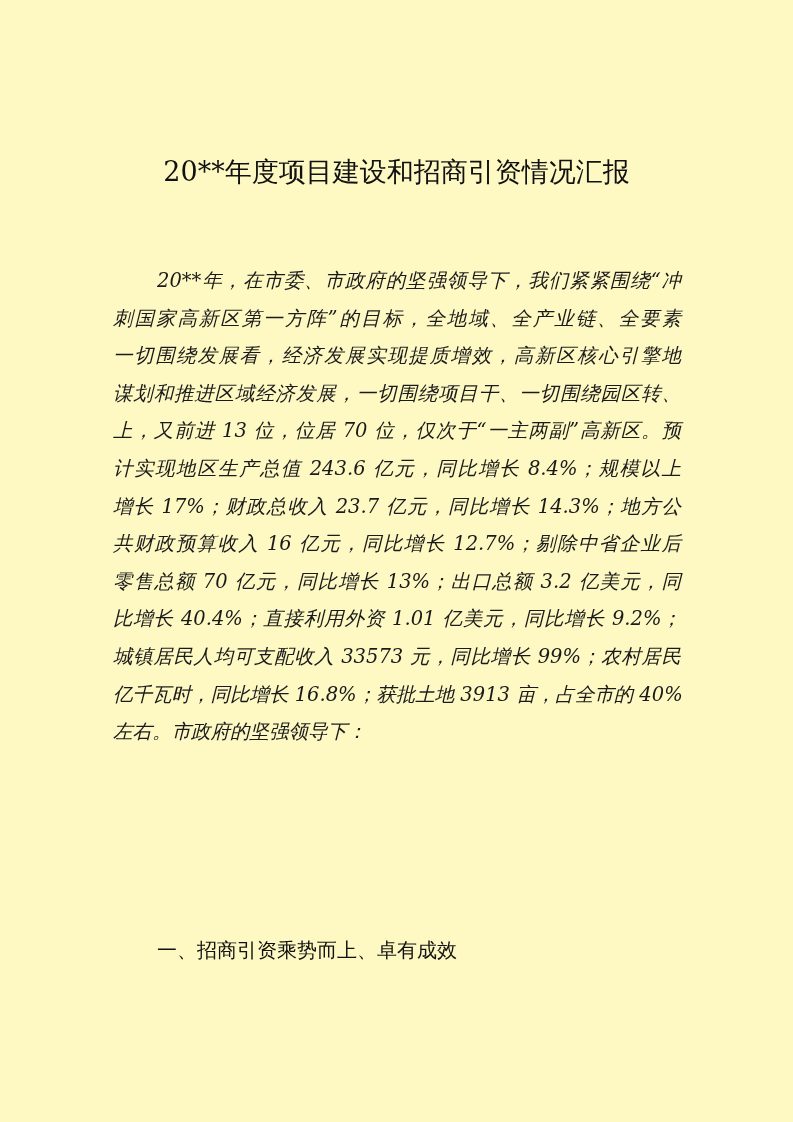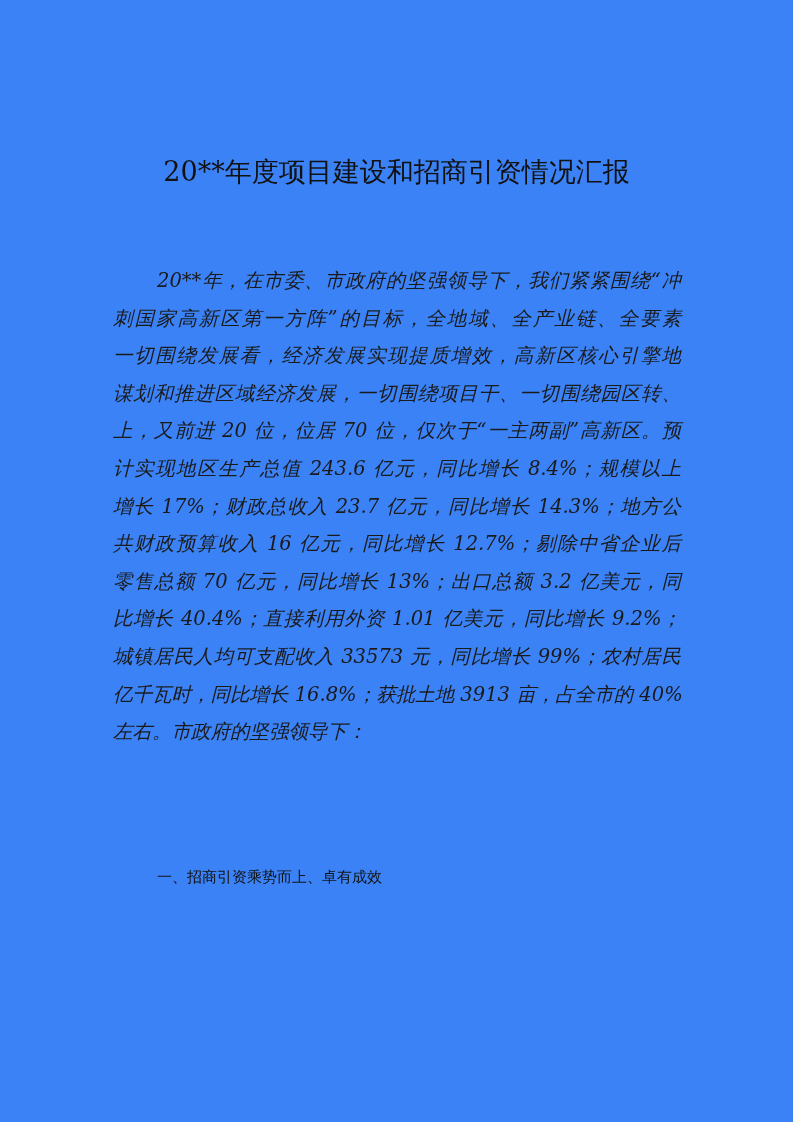--- a/index.html
+++ b/index.html
@@ -1,48 +1,48 @@
 <!DOCTYPE html>
 <html><head>
 <meta charset="utf-8">
 <style>
   html, body { margin: 0; padding: 0; background: #ffffff; }
   body { width: 793px; height: 1122px; position: relative; overflow: hidden; }
-  .page { position: absolute; left: 0; top: 0; width: 793px; height: 1122px; background: #3b82f6; }
+  .page { position: absolute; left: 0; top: 0; width: 793px; height: 1122px; background: #fef9c3; }
   .title {
     position: absolute; left: 0; top: 152px; width: 793px; text-align: center;
     font-family: "DejaVu Serif", "Liberation Serif", serif;
     font-size: 27px; color: #111; letter-spacing: 0px; line-height: 40px;
   }
   .body-text {
     position: absolute; left: 113px; top: 262px; width: 568px;
     font-family: "DejaVu Serif", "Liberation Serif", serif;
     font-size: 19.5px; color: #1a1a1a;
   }
   .line { height: 37.6px; line-height: 37.6px; white-space: nowrap; text-align: justify; text-align-last: justify; font-style: italic; }
   .line.first { padding-left: 44px; }
   .line.last { text-align-last: left; }
   .heading {
-    position: absolute; left: 157px; top: 859px;
+    position: absolute; left: 157px; top: 932px;
     font-family: "DejaVu Sans", "Liberation Sans", sans-serif;
-    font-size: 15px; color: #111; line-height: 37px; font-weight: normal;
+    font-size: 20px; color: #111; line-height: 37px; font-weight: normal;
   }
 </style>
 </head>
 <body>
 
 <div class="page">
   <div class="title">20**年度项目建设和招商引资情况汇报</div>
 
   <div class="body-text">
     <div class="line first">20**年，在市委、市政府的坚强领导下，我们紧紧围绕“冲</div>
     <div class="line">刺国家高新区第一方阵”的目标，全地域、全产业链、全要素</div>
     <div class="line">一切围绕发展看，经济发展实现提质增效，高新区核心引擎地</div>
     <div class="line">谋划和推进区域经济发展，一切围绕项目干、一切围绕园区转、</div>
-    <div class="line">上，又前进 20 位，位居 70 位，仅次于“一主两副”高新区。预</div>
+    <div class="line">上，又前进 13 位，位居 70 位，仅次于“一主两副”高新区。预</div>
     <div class="line">计实现地区生产总值 243.6 亿元，同比增长 8.4%；规模以上</div>
     <div class="line">增长 17%；财政总收入 23.7 亿元，同比增长 14.3%；地方公</div>
     <div class="line">共财政预算收入 16 亿元，同比增长 12.7%；剔除中省企业后</div>
     <div class="line">零售总额 70 亿元，同比增长 13%；出口总额 3.2 亿美元，同</div>
     <div class="line">比增长 40.4%；直接利用外资 1.01 亿美元，同比增长 9.2%；</div>
     <div class="line">城镇居民人均可支配收入 33573 元，同比增长 99%；农村居民</div>
     <div class="line">亿千瓦时，同比增长 16.8%；获批土地 3913 亩，占全市的 40%</div>
     <div class="line last">左右。市政府的坚强领导下：</div>
   </div>
 

